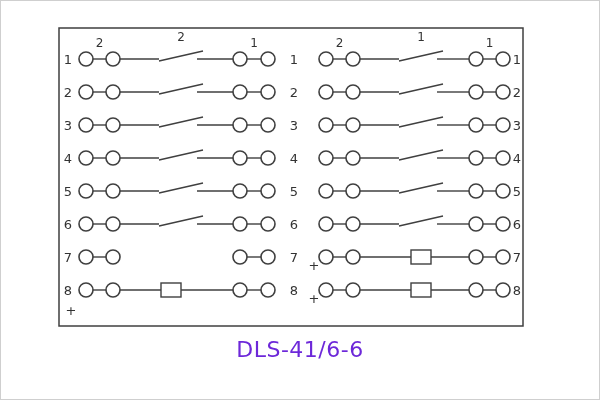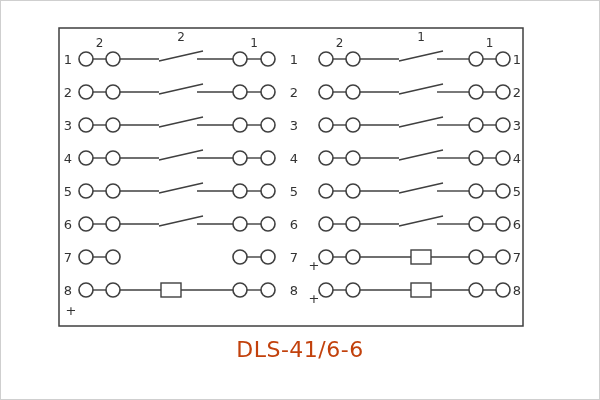--- a/index.html
+++ b/index.html
@@ -18,21 +18,21 @@
     top: 0;
     left: 0;
   }
   .title {
     position: absolute;
     left: 0;
     right: 0;
     top: 336px;
     text-align: center;
     font-size: 22px;
-    color: #c2410c;
+    color: #6d28d9;
     letter-spacing: 0.5px;
     font-family: "DejaVu Sans", "Liberation Sans", sans-serif;
   }
 </style>
 </head>
 <body>
 
 <div class="screen">
   <svg class="diagram-svg" width="600" height="336" viewBox="0 0 600 336">
       <rect x="58" y="27" width="464" height="298" fill="none" stroke="#3f3f3f" stroke-width="1.5"></rect>

